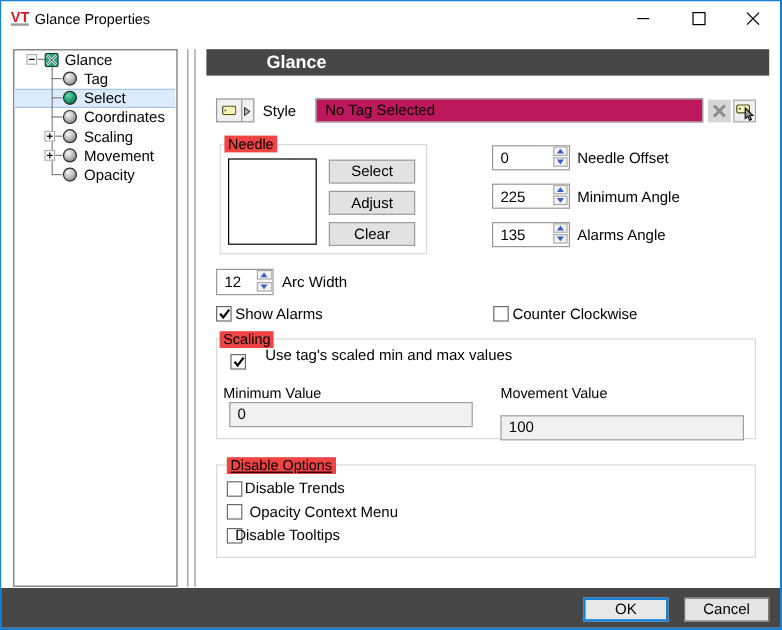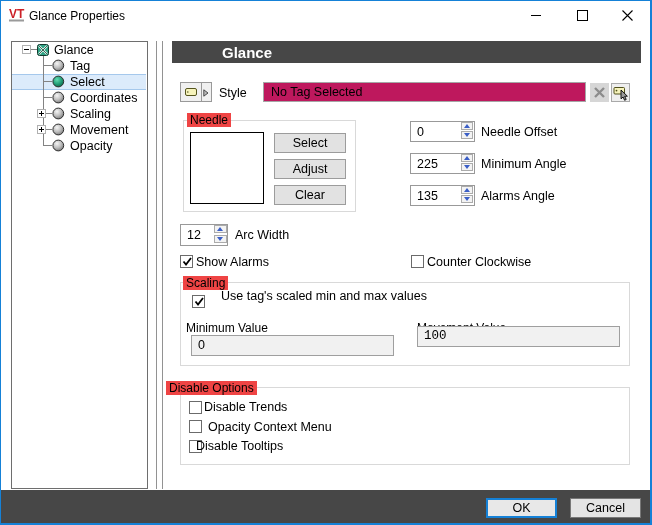--- a/index.html
+++ b/index.html
@@ -232,24 +232,24 @@
 <div class="group abs" style="left:180px;top:282px;width:450px;height:84px;"></div>
 <div class="glabel abs" style="left:183px;top:276px;">Scaling</div>
 <div class="cb abs" style="left:192px;top:295px;"></div>
 <svg class="abs" style="left:194px;top:296px" width="11" height="11">
   <path d="M1.5 5.5 L4 8.5 L9 2" stroke="#000" stroke-width="1.8" fill="none"></path>
 </svg>
 <div class="cl abs" style="left:209px;top:289px;margin-left:12px;">Use tag's scaled min and max values</div>
 <div class="slabel abs" style="left:186px;top:321px;font-size:12px;">Minimum Value</div>
 <div class="slabel abs" style="left:417px;top:321px;font-size:12px;">Movement Value</div>
 <div class="dinput abs" style="left:191px;top:335px;">0</div>
-<div class="dinput abs" style="left:417px;top:326px;font-family:Liberation Mono, monospace;">100</div>
+<div class="dinput abs" style="left:417px;top:346px;">100</div>
 
 <div class="group abs" style="left:180px;top:387px;width:450px;height:78px;"></div>
-<div class="glabel abs" style="left:166px;top:381px;">Disable Options</div>
+<div class="glabel abs" style="left:189px;top:381px;text-decoration:underline;">Disable Options</div>
 <div class="cb abs" style="left:189px;top:401px;"></div>
 <div class="cl abs" style="left:204px;top:400px;">Disable Trends</div>
 <div class="cb abs" style="left:189px;top:420px;"></div>
 <div class="cl abs" style="left:208px;top:420px;">Opacity Context Menu</div>
 <div class="cb abs" style="left:189px;top:440px;"></div>
 <div class="cl abs" style="left:196px;top:439px;">Disable Tooltips</div>
 
 <div id="botbar" class="abs"></div>
 <div id="okbtn" class="abs">OK</div>
 <div id="cancelbtn" class="abs">Cancel</div>

